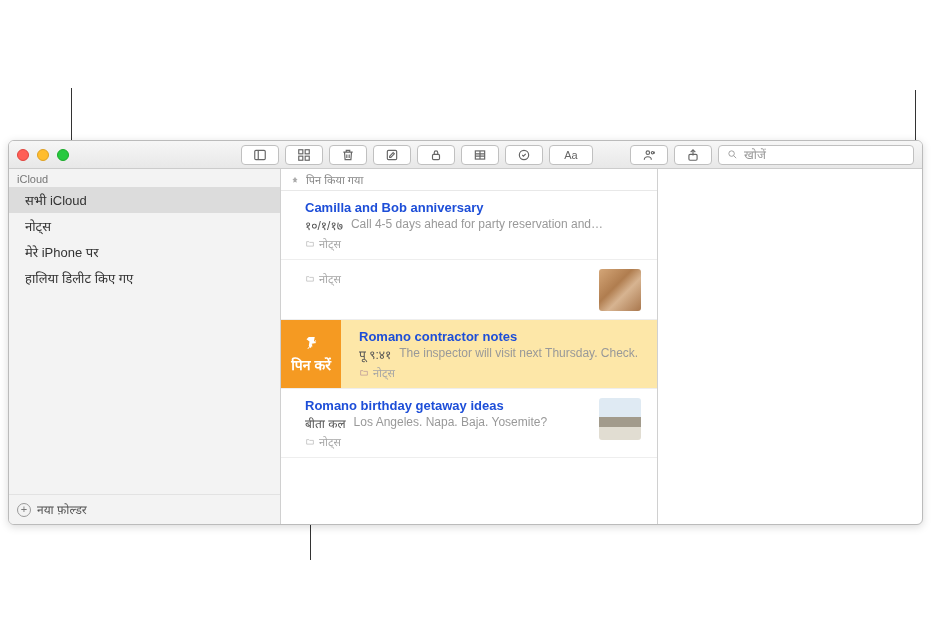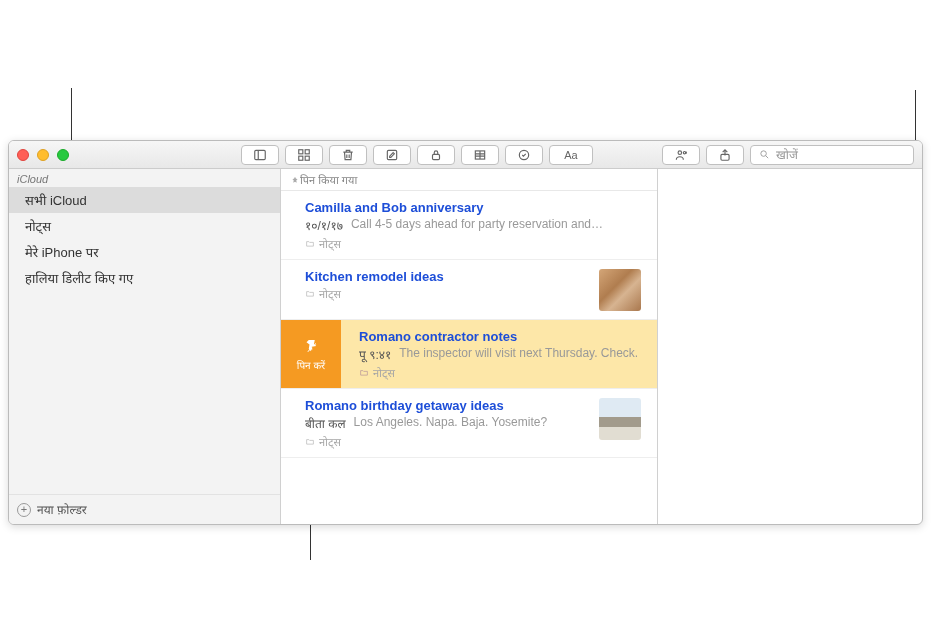--- a/index.html
+++ b/index.html
@@ -64,21 +64,21 @@
     .share-btns { display: flex; gap: 6px; }
     .searchbox {
       height: 20px;
       background: #fff;
       border: 1px solid #c0c0c0;
       border-radius: 4px;
       display: flex;
       align-items: center;
       padding: 0 8px;
       gap: 6px;
-      width: 164px;
+      width: 196px;
       color: #999;
       font-size: 12px;
     }
     .searchbox svg { width: 11px; height: 11px; }
     .content {
       flex: 1;
       display: flex;
       min-height: 0;
     }
     .sidebar {
@@ -87,21 +87,20 @@
       border-right: 1px solid #d0d0d0;
       display: flex;
       flex-direction: column;
       font-size: 13px;
       color: #333;
     }
     .sb-header {
       padding: 4px 8px 2px;
       font-size: 11px;
       color: #777;
-      font-style: italic;
     }
     .sb-item {
       padding: 4px 16px 4px 16px;
       cursor: default;
     }
     .sb-item.selected {
       background: #dcdcdc;
     }
     .sb-footer {
       margin-top: auto;
@@ -132,21 +131,21 @@
       flex-direction: column;
       background: #fff;
     }
     .list-header {
       padding: 3px 10px;
       font-size: 11px;
       color: #888;
       border-bottom: 1px solid #e8e8e8;
       display: flex;
       align-items: center;
-      gap: 1px;
+      gap: 7px;
     }
     .note-row {
       padding: 9px 16px 8px 24px;
       border-bottom: 1px solid #eee;
       position: relative;
       display: flex;
       gap: 8px;
     }
     .note-text { flex: 1; min-width: 0; }
     .note-title {
@@ -194,22 +193,23 @@
     .swipe {
       position: absolute;
       left: 0; top: 0; bottom: 0;
       width: 60px;
       background: #f59a22;
       color: #fff;
       display: flex;
       flex-direction: column;
       align-items: center;
       justify-content: center;
-      font-size: 10px;
+      font-size: 14px;
       gap: 3px;
+      font-weight: bold;
     }
     .swipe svg { width: 18px; height: 18px; }
     .detail {
       flex: 1;
       padding: 12px 20px;
       font-size: 13px;
       color: #333;
     }
     .detail-date {
       text-align: center;
@@ -351,21 +351,20 @@
             <svg viewBox="0 0 24 24" fill="none" stroke="#bbb" stroke-width="2">
                 <path d="M3 7h6l2 2h10v10H3z"></path>
               </svg>
             <span>नोट्स</span>
           </div>
         </div>
       </div>
 
       <div class="note-row">
         <div class="note-text">
-          <div class="note-title">Kitchen remodel ideas</div>
           <div class="note-folder">
             <svg viewBox="0 0 24 24" fill="none" stroke="#bbb" stroke-width="2">
                 <path d="M3 7h6l2 2h10v10H3z"></path>
               </svg>
             <span>नोट्स</span>
           </div>
         </div>
         <div class="thumb wood"></div>
       </div>
 

